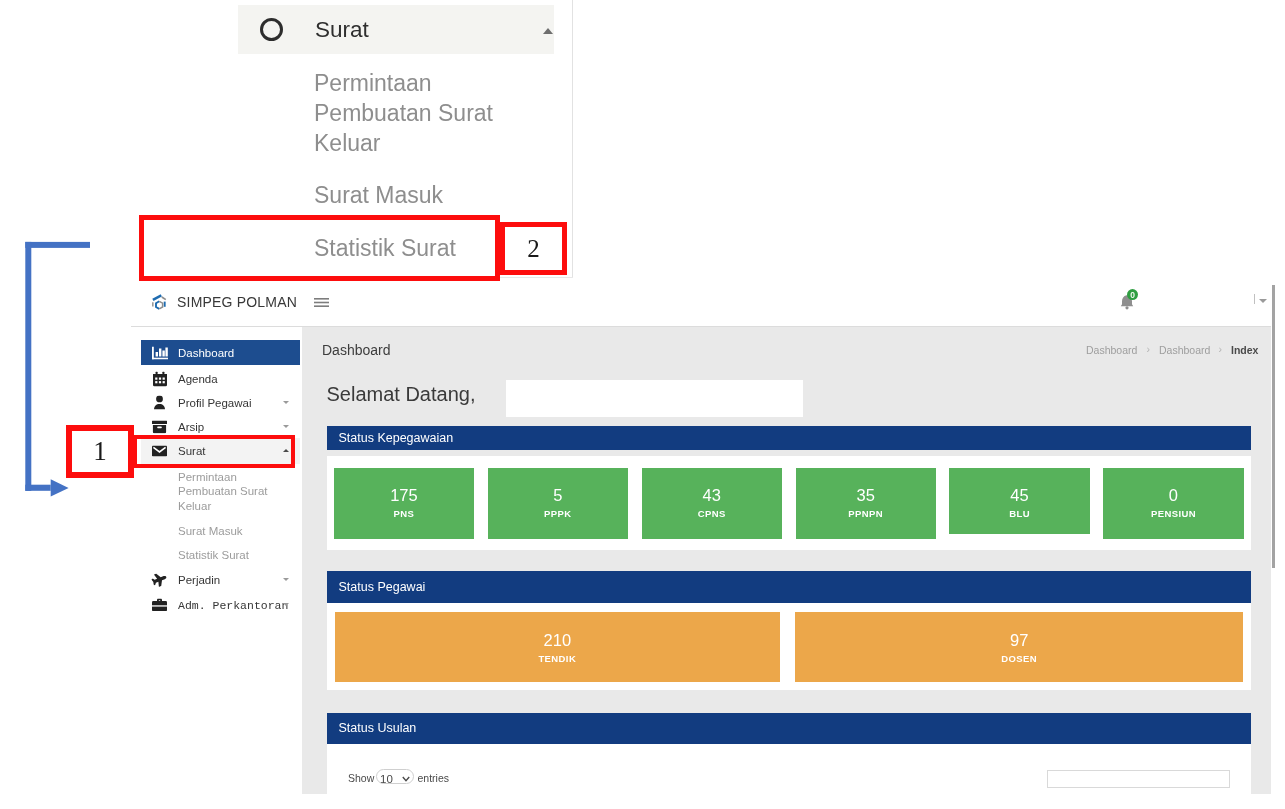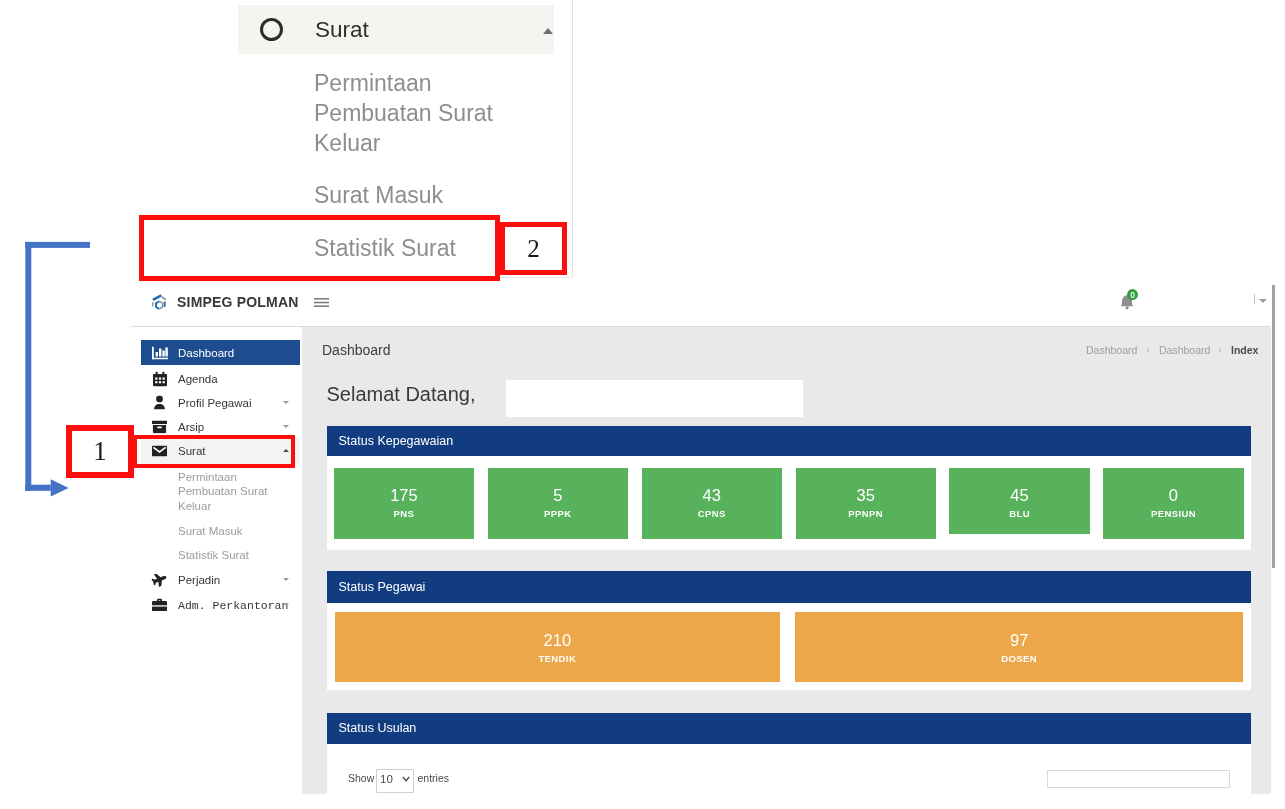--- a/index.html
+++ b/index.html
@@ -18,21 +18,21 @@
   .dd-item3{left:314px;top:237px;font-size:23px;color:#8e8e8e;line-height:1;}
   
   .box2{left:139px;top:215px;width:361px;height:66px;border:5px solid #fd0d0d;box-sizing:border-box;}
   .lbl2{left:500px;top:222px;width:67px;height:53px;border:5px solid #fd0d0d;box-sizing:border-box;background:#fff;
         font-family:"Liberation Serif",serif;font-size:25px;color:#1a1a1a;text-align:center;line-height:44px;}
   .box1{left:133px;top:435px;width:162px;height:33px;border:4.5px solid #fd0d0d;box-sizing:border-box;}
   .lbl1{left:66px;top:425px;width:68px;height:53px;border:6px solid #fd0d0d;box-sizing:border-box;background:#fff;
         font-family:"Liberation Serif",serif;font-size:27px;color:#1a1a1a;text-align:center;line-height:41px;}
   
   .hdr{left:131px;top:283px;width:1140px;height:43px;background:#fff;border-bottom:1px solid #dcdcdc;}
-  .logo-txt{left:177px;top:294.5px;font-size:14px;font-weight:700;color:#383838;letter-spacing:.2px;line-height:1;}
+  .logo-txt{left:177px;top:294.5px;font-size:14px;font-weight:400;color:#383838;letter-spacing:.2px;line-height:1;}
   .main-bg{left:302px;top:327px;width:969px;height:467px;background:#e9e9e9;}
   .thumb{left:1272px;top:285px;width:2.5px;height:283px;background:#a3a3a3;}
   
   .srow{left:141px;width:159px;height:25px;}
   .srow .txt{position:absolute;left:37px;top:50%;transform:translateY(-50%);font-size:11.5px;color:#363636;}
   .srow .ico{position:absolute;left:10px;top:50%;transform:translateY(-50%);width:17px;height:17px;display:flex;align-items:center;justify-content:center;}
   .caret-d{position:absolute;right:11px;top:50%;margin-top:-1.5px;width:0;height:0;border-left:3.2px solid transparent;border-right:3.2px solid transparent;border-top:3.8px solid #9a9a9a;}
   .caret-u{position:absolute;right:11px;top:50%;margin-top:-2px;width:0;height:0;border-left:3.2px solid transparent;border-right:3.2px solid transparent;border-bottom:3.8px solid #4a4a4a;}
   .active-row{background:#1d4d8f;}
   .active-row .txt{color:#fff;}
@@ -42,21 +42,21 @@
   .pg-title{left:322px;top:343px;font-size:14px;color:#3d3d3d;font-weight:500;line-height:1;}
   .welcome{left:326.5px;top:383.5px;font-size:20px;color:#3a3a3a;font-weight:500;line-height:1;}
   .cover{left:506px;top:379.5px;width:297px;height:37.5px;background:#fff;}
   .panel-h{left:326.5px;width:924.5px;background:#123c80;color:#fff;font-size:12.5px;box-sizing:border-box;padding-left:12px;display:flex;align-items:center;}
   .panel-b{left:326.5px;width:924.5px;background:#fff;}
   .gbox{position:absolute;background:#57b25b;color:#fff;text-align:center;}
   .obox{position:absolute;background:#eca74a;color:#fff;text-align:center;}
   .num{font-size:16.5px;}
   .lab{font-size:9.5px;font-weight:bold;letter-spacing:.4px;margin-top:3px;}
   .show-row{left:348px;top:773px;font-size:10.5px;color:#4a4a4a;line-height:1;}
-  .sel{left:376px;top:769px;width:38px;height:24px;border:1px solid #cfcfcf;border-radius:1px;box-sizing:border-box;font-size:11.5px;color:#4a4a4a;background:#fff;}
+  .sel{left:376px;top:769px;width:38px;height:15px;border:1px solid #cfcfcf;border-radius:9px;box-sizing:border-box;font-size:11.5px;color:#4a4a4a;background:#fff;}
   .search-lbl{left:1004px;top:812px;font-size:16px;color:#4a4a4a;line-height:1;}
   .search-in{left:1047px;top:769.5px;width:183px;height:18px;border:1px solid #d9d9d9;background:#fff;box-sizing:border-box;}
 </style>
 </head>
 <body>
 
 <div class="abs dd-row"></div>
 <div class="abs dd-right"></div>
 <div class="abs dd-bottom"></div>
 <div class="abs dd-ring"></div>
@@ -201,21 +201,21 @@
 
 <div class="abs pg-title">Dashboard</div>
 <div class="abs" style="left:1086px;top:344.5px;font-size:10.5px;color:#9e9e9e;line-height:1;">Dashboard</div>
 <div class="abs" style="left:1146.5px;top:344px;font-size:10.5px;color:#b5b5b5;line-height:1;">›</div>
 <div class="abs" style="left:1159px;top:344.5px;font-size:10.5px;color:#9e9e9e;line-height:1;">Dashboard</div>
 <div class="abs" style="left:1218.5px;top:344px;font-size:10.5px;color:#b5b5b5;line-height:1;">›</div>
 <div class="abs" style="left:1231px;top:344.5px;font-size:10.5px;font-weight:bold;color:#4a4a4a;line-height:1;">Index</div>
 <div class="abs welcome">Selamat Datang,</div>
 <div class="abs cover"></div>
 
-<div class="abs panel-h" style="top:426px;height:30px;">Status Kepegawaian</div>
+<div class="abs panel-h" style="top:426px;height:24px;">Status Kepegawaian</div>
 <div class="abs panel-b" style="top:456px;height:94px;"></div>
 <div class="gbox" style="left:333.8px;top:467.5px;width:140.3px;height:71px;">
   <div class="num" style="margin-top:18px;">175</div>
     <div class="lab">PNS</div>
   </div>
 <div class="gbox" style="left:487.7px;top:467.5px;width:140.3px;height:71px;">
   <div class="num" style="margin-top:18px;">5</div>
     <div class="lab">PPPK</div>
   </div>
 <div class="gbox" style="left:641.6px;top:467.5px;width:140.3px;height:71px;">

